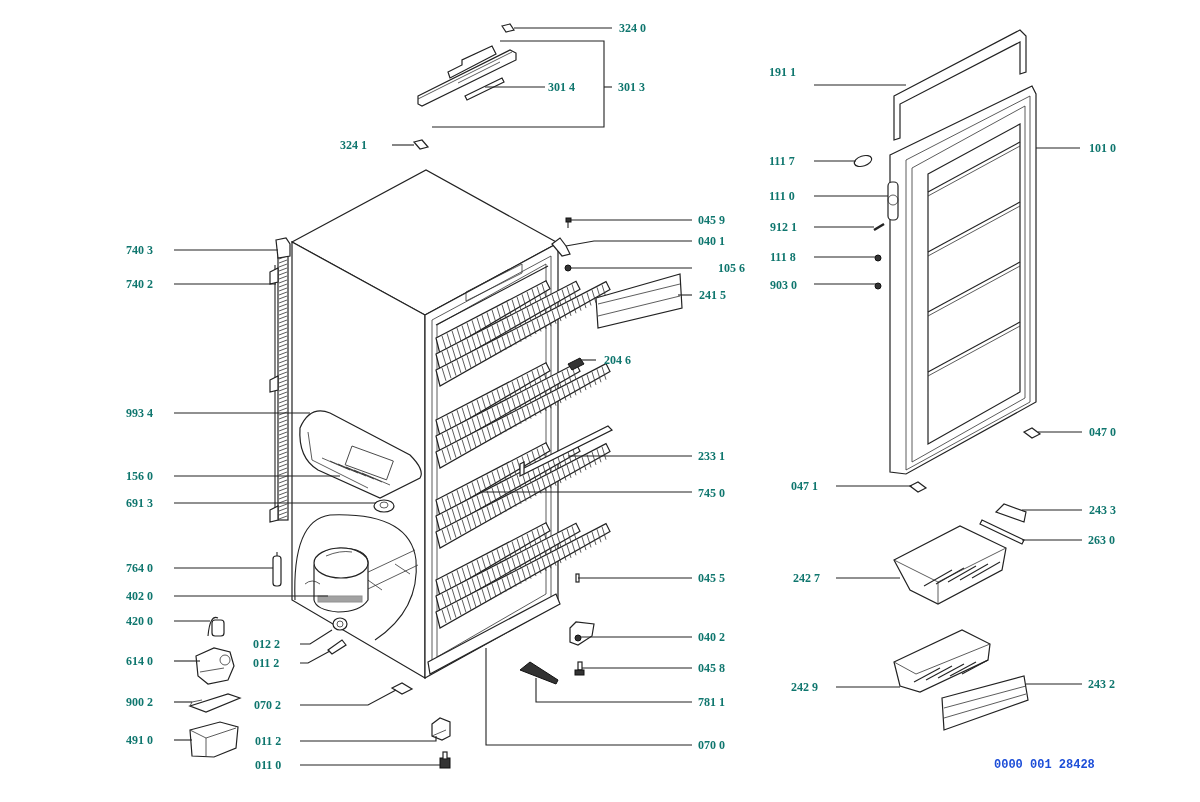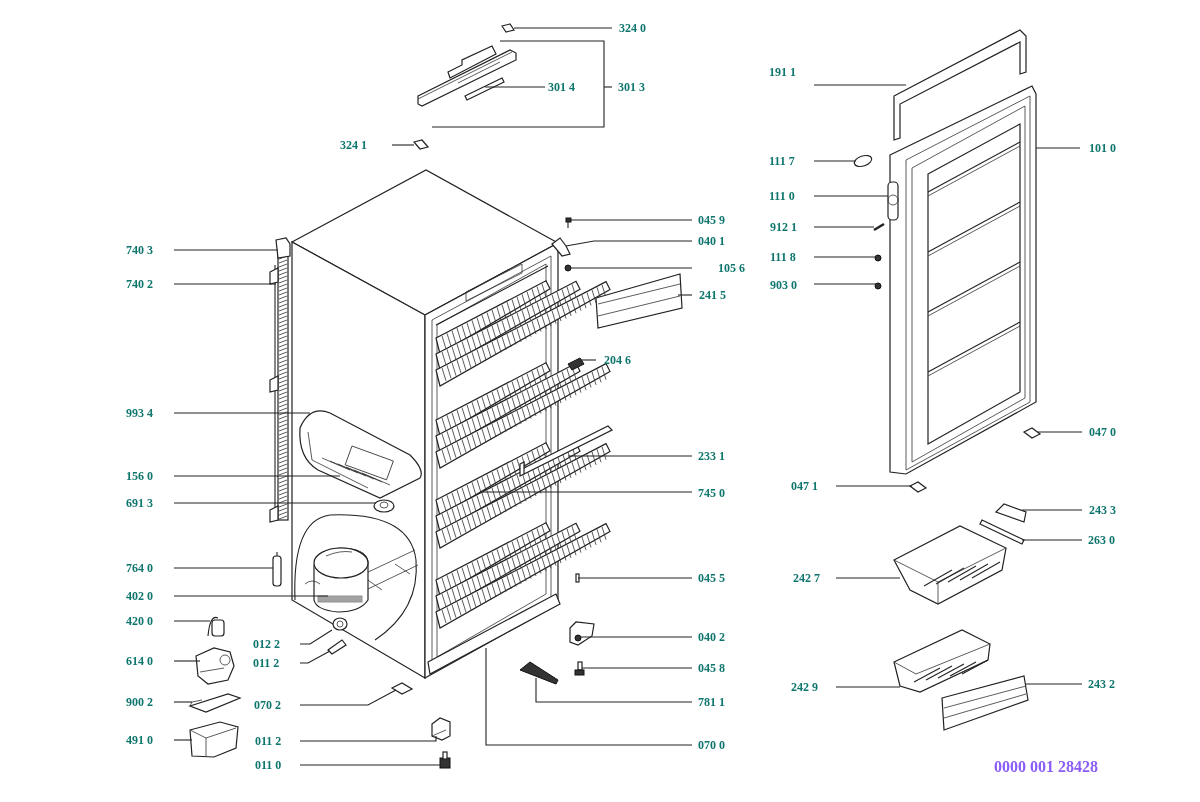--- a/index.html
+++ b/index.html
@@ -1,19 +1,19 @@
 <!DOCTYPE html>
 <html><head>
 <meta charset="utf-8">
 <style>
   html,body{margin:0;padding:0;background:#ffffff;}
   #stage{position:relative;width:1200px;height:802px;background:#ffffff;overflow:hidden;}
   svg{position:absolute;left:0;top:0;}
   .lbl{position:absolute;font-family:Liberation Serif, serif;font-weight:bold;font-size:12px;color:#0f766e;white-space:nowrap;line-height:16px;}
-  .docid{position:absolute;left:994px;top:758px;font-family:Liberation Serif, serif;font-weight:bold;font-size:16px;color:#8b5cf6;}
+  .docid{position:absolute;left:994px;top:758px;font-family:Liberation Mono, monospace;font-weight:bold;font-size:12px;color:#1d4ed8;}
   .ln{stroke:#222;stroke-width:1.1;fill:none;}
   .pt{stroke:#222;stroke-width:1.2;fill:#fff;}
   .thin{stroke:#333;stroke-width:0.8;fill:none;}
   .dark{fill:#333;stroke:#111;stroke-width:1;}
 </style>
 </head>
 <body>
 
 <div id="stage">
 

